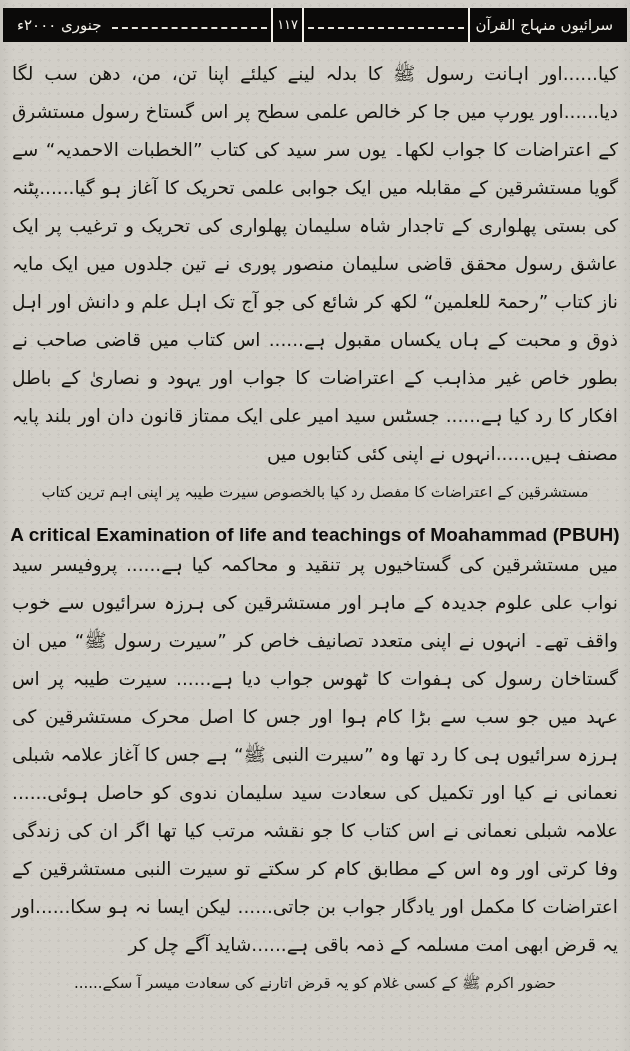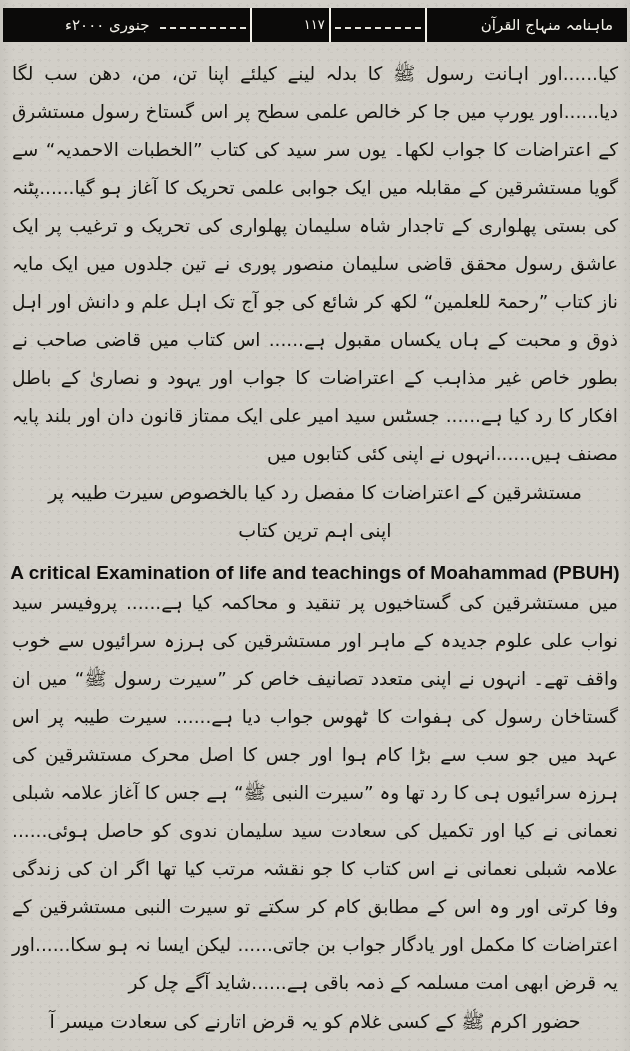--- a/index.html
+++ b/index.html
@@ -32,21 +32,20 @@
     background: #0b0a09;
     color: #f4f1ea;
     padding: 0 8px;
     box-sizing: border-box;
   }
   .masthead .m-text {
     font-size: 15px;
     line-height: 34px;
     white-space: nowrap;
     padding: 0 6px;
-    margin-left: 48px;
   }
   .masthead .m-num { font-size: 13px; padding: 0 4px; }
   .masthead .vline {
     width: 2px;
     align-self: stretch;
     background: #f4f1ea;
     flex: 0 0 auto;
   }
   .masthead .dashfill {
     flex: 1 1 auto;
@@ -61,21 +60,21 @@
     font-size: 18.5px;
     line-height: 38px;
     text-align: justify;
     color: #17150f;
     margin: 0 12px;
   }
   .para-1 { margin-top: 13px; }
   .tail-center {
     direction: rtl;
     text-align: center;
-    font-size: 19px;
+    font-size: 15px;
     line-height: 38px;
     margin: 0 40px;
     color: #17150f;
   }
   
   .english-title {
     font-family: "Liberation Sans", sans-serif;
     font-weight: 700;
     font-size: 19px;
     letter-spacing: 0.1px;
@@ -84,21 +83,21 @@
     margin: 13px 6px 0 6px;
     white-space: nowrap;
   }
 </style>
 </head>
 <body>
 
 <div class="page">
 
   <header class="masthead">
-    <span class="m-text">ماہنامہ منہاج القرآن</span>
+    <span class="m-text">سرائیوں منہاج القرآن</span>
     <span class="vline"></span>
     <span class="dashfill"></span>
     <span class="vline"></span>
     <span class="m-text m-num">۱۱۷</span>
     <span class="vline"></span>
     <span class="dashfill"></span>
     <span class="m-text">جنوری ۲۰۰۰ء</span>
   </header>
 
   <p class="urdu para-1">کیا......اور اہانت رسول ﷺ کا بدلہ لینے کیلئے اپنا تن، من، دھن سب لگا دیا......اور یورپ میں جا کر خالص علمی سطح پر اس گستاخ رسول مستشرق کے اعتراضات کا جواب لکھا۔ یوں سر سید کی کتاب ”الخطبات الاحمدیہ“ سے گویا مستشرقین کے مقابلہ میں ایک جوابی علمی تحریک کا آغاز ہو گیا......پٹنہ کی بستی پھلواری کے تاجدار شاہ سلیمان پھلواری کی تحریک و ترغیب پر ایک عاشق رسول محقق قاضی سلیمان منصور پوری نے تین جلدوں میں ایک مایہ ناز کتاب ”رحمۃ للعلمین“ لکھ کر شائع کی جو آج تک اہل علم و دانش اور اہل ذوق و محبت کے ہاں یکساں مقبول ہے...... اس کتاب میں قاضی صاحب نے بطور خاص غیر مذاہب کے اعتراضات کا جواب اور یہود و نصاریٰ کے باطل افکار کا رد کیا ہے...... جسٹس سید امیر علی ایک ممتاز قانون دان اور بلند پایہ مصنف ہیں......انہوں نے اپنی کئی کتابوں میں</p>

